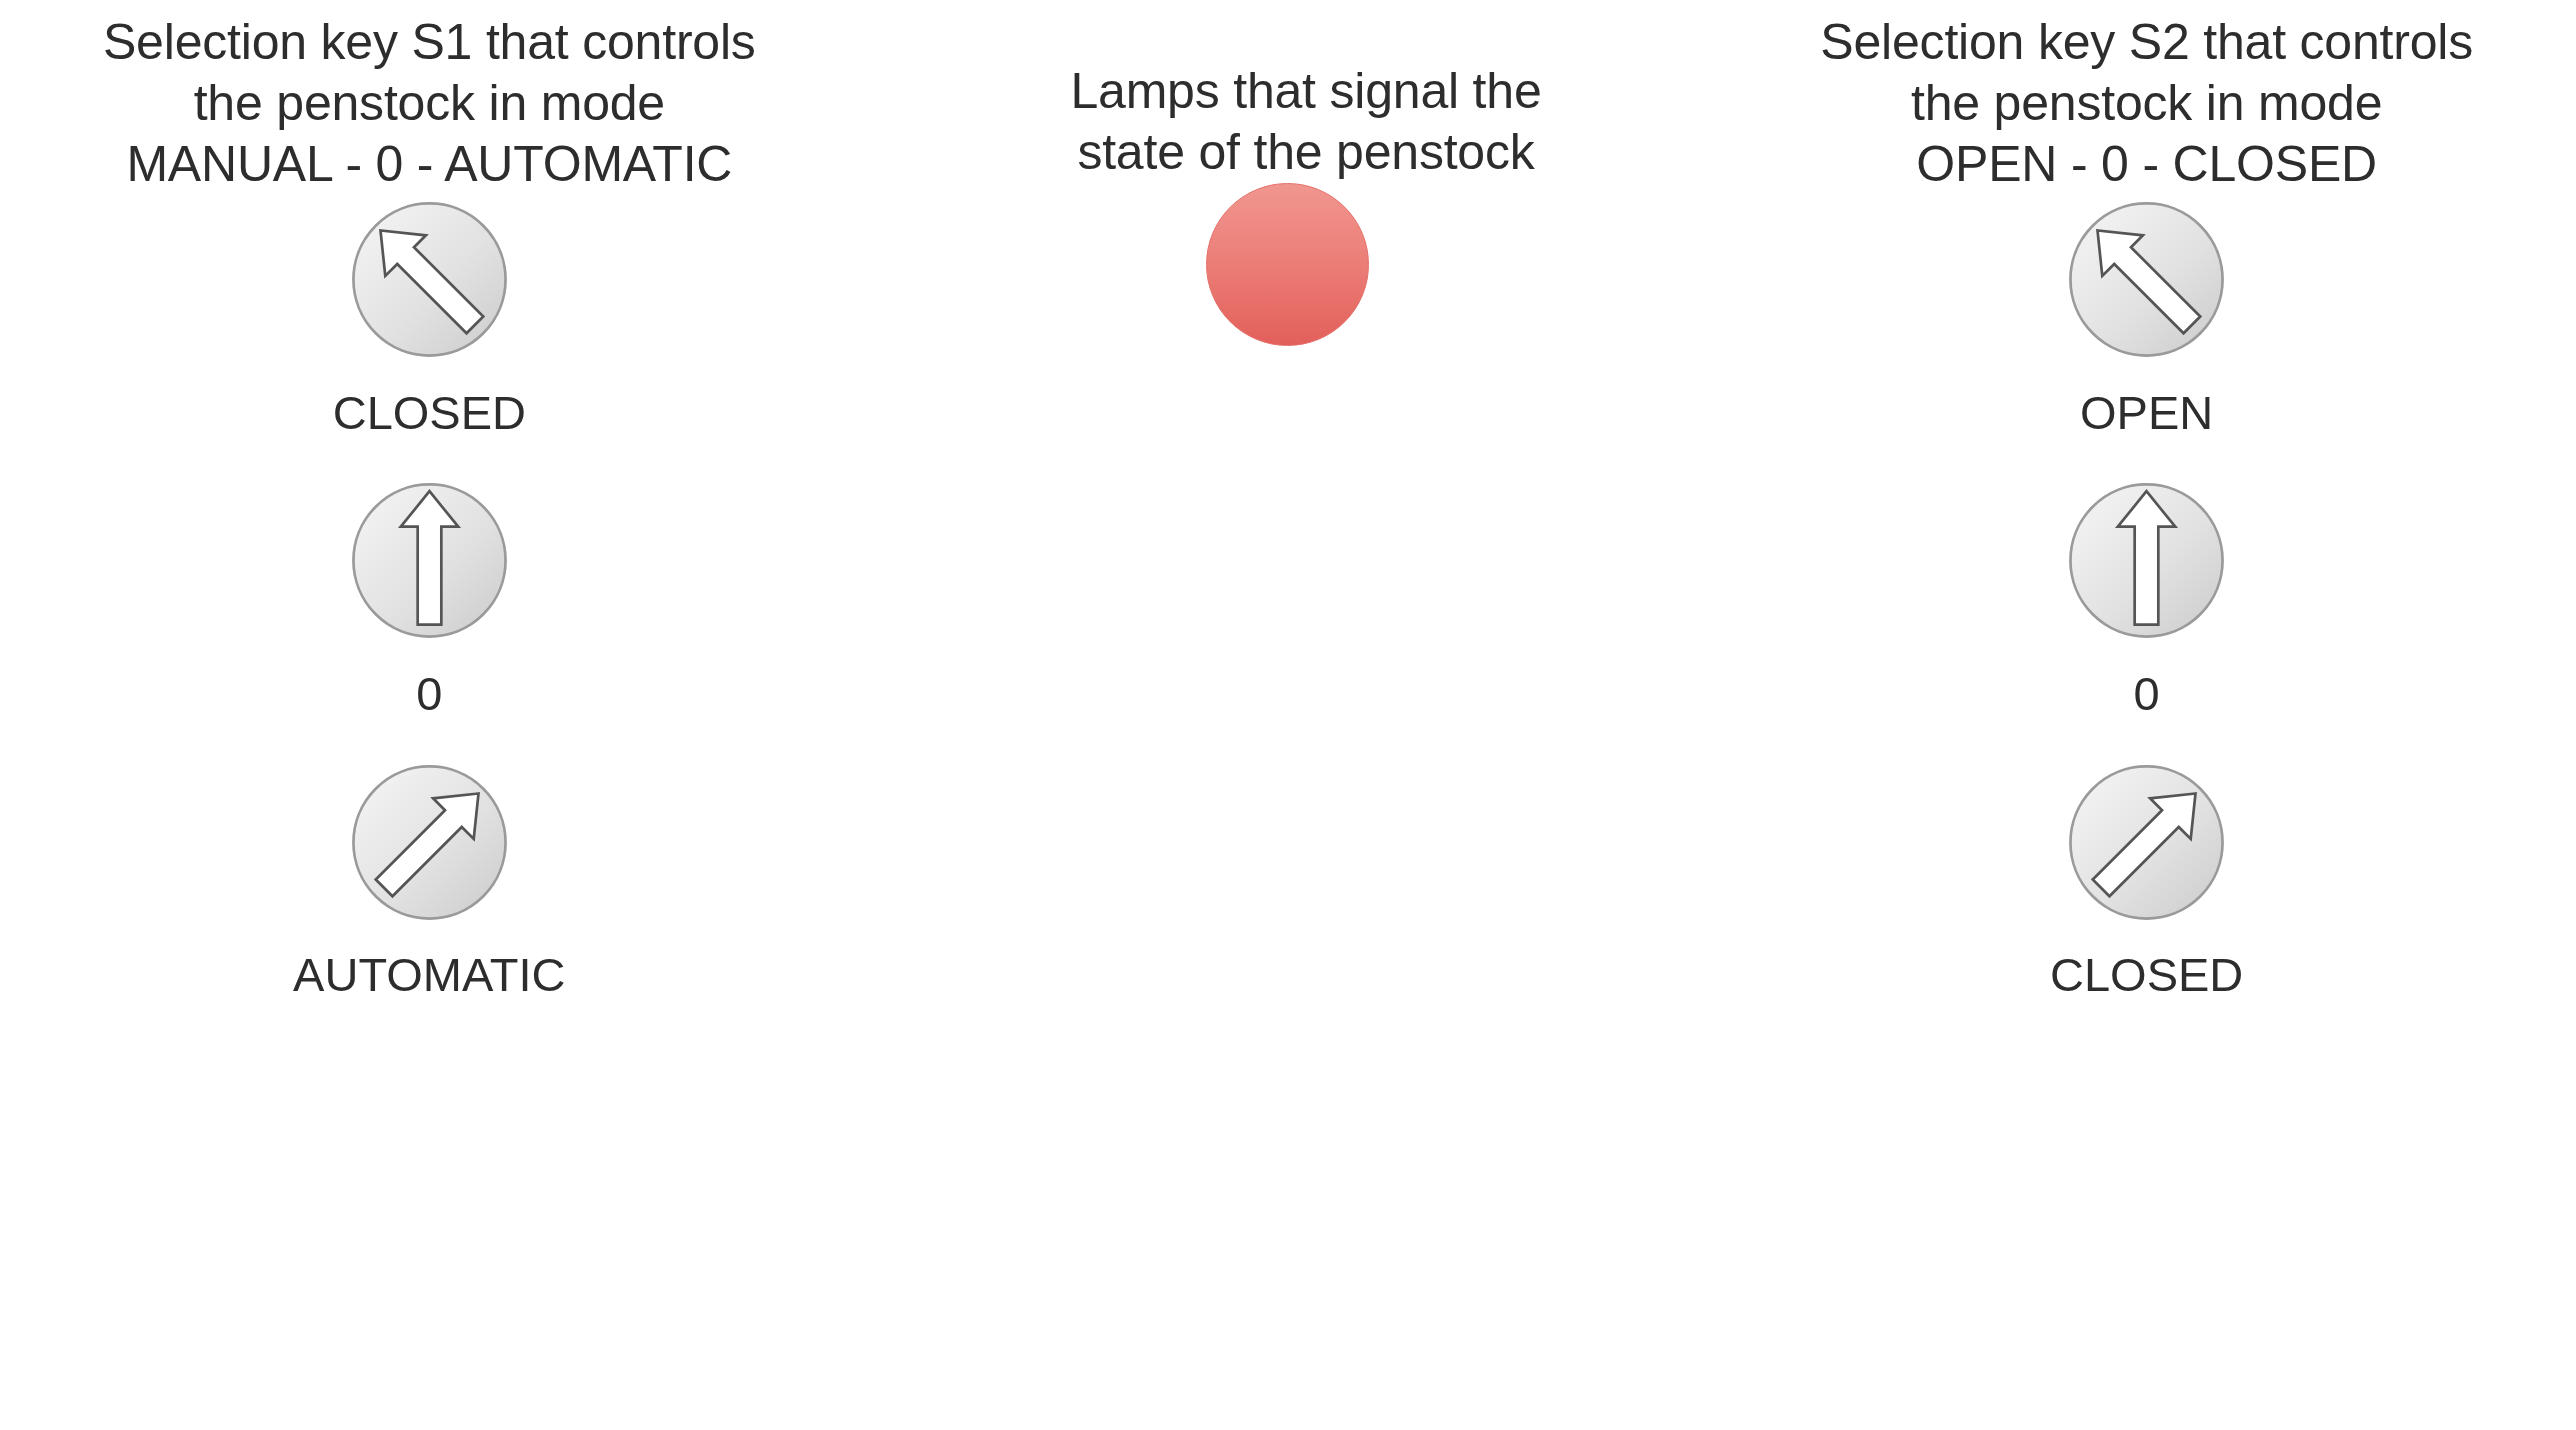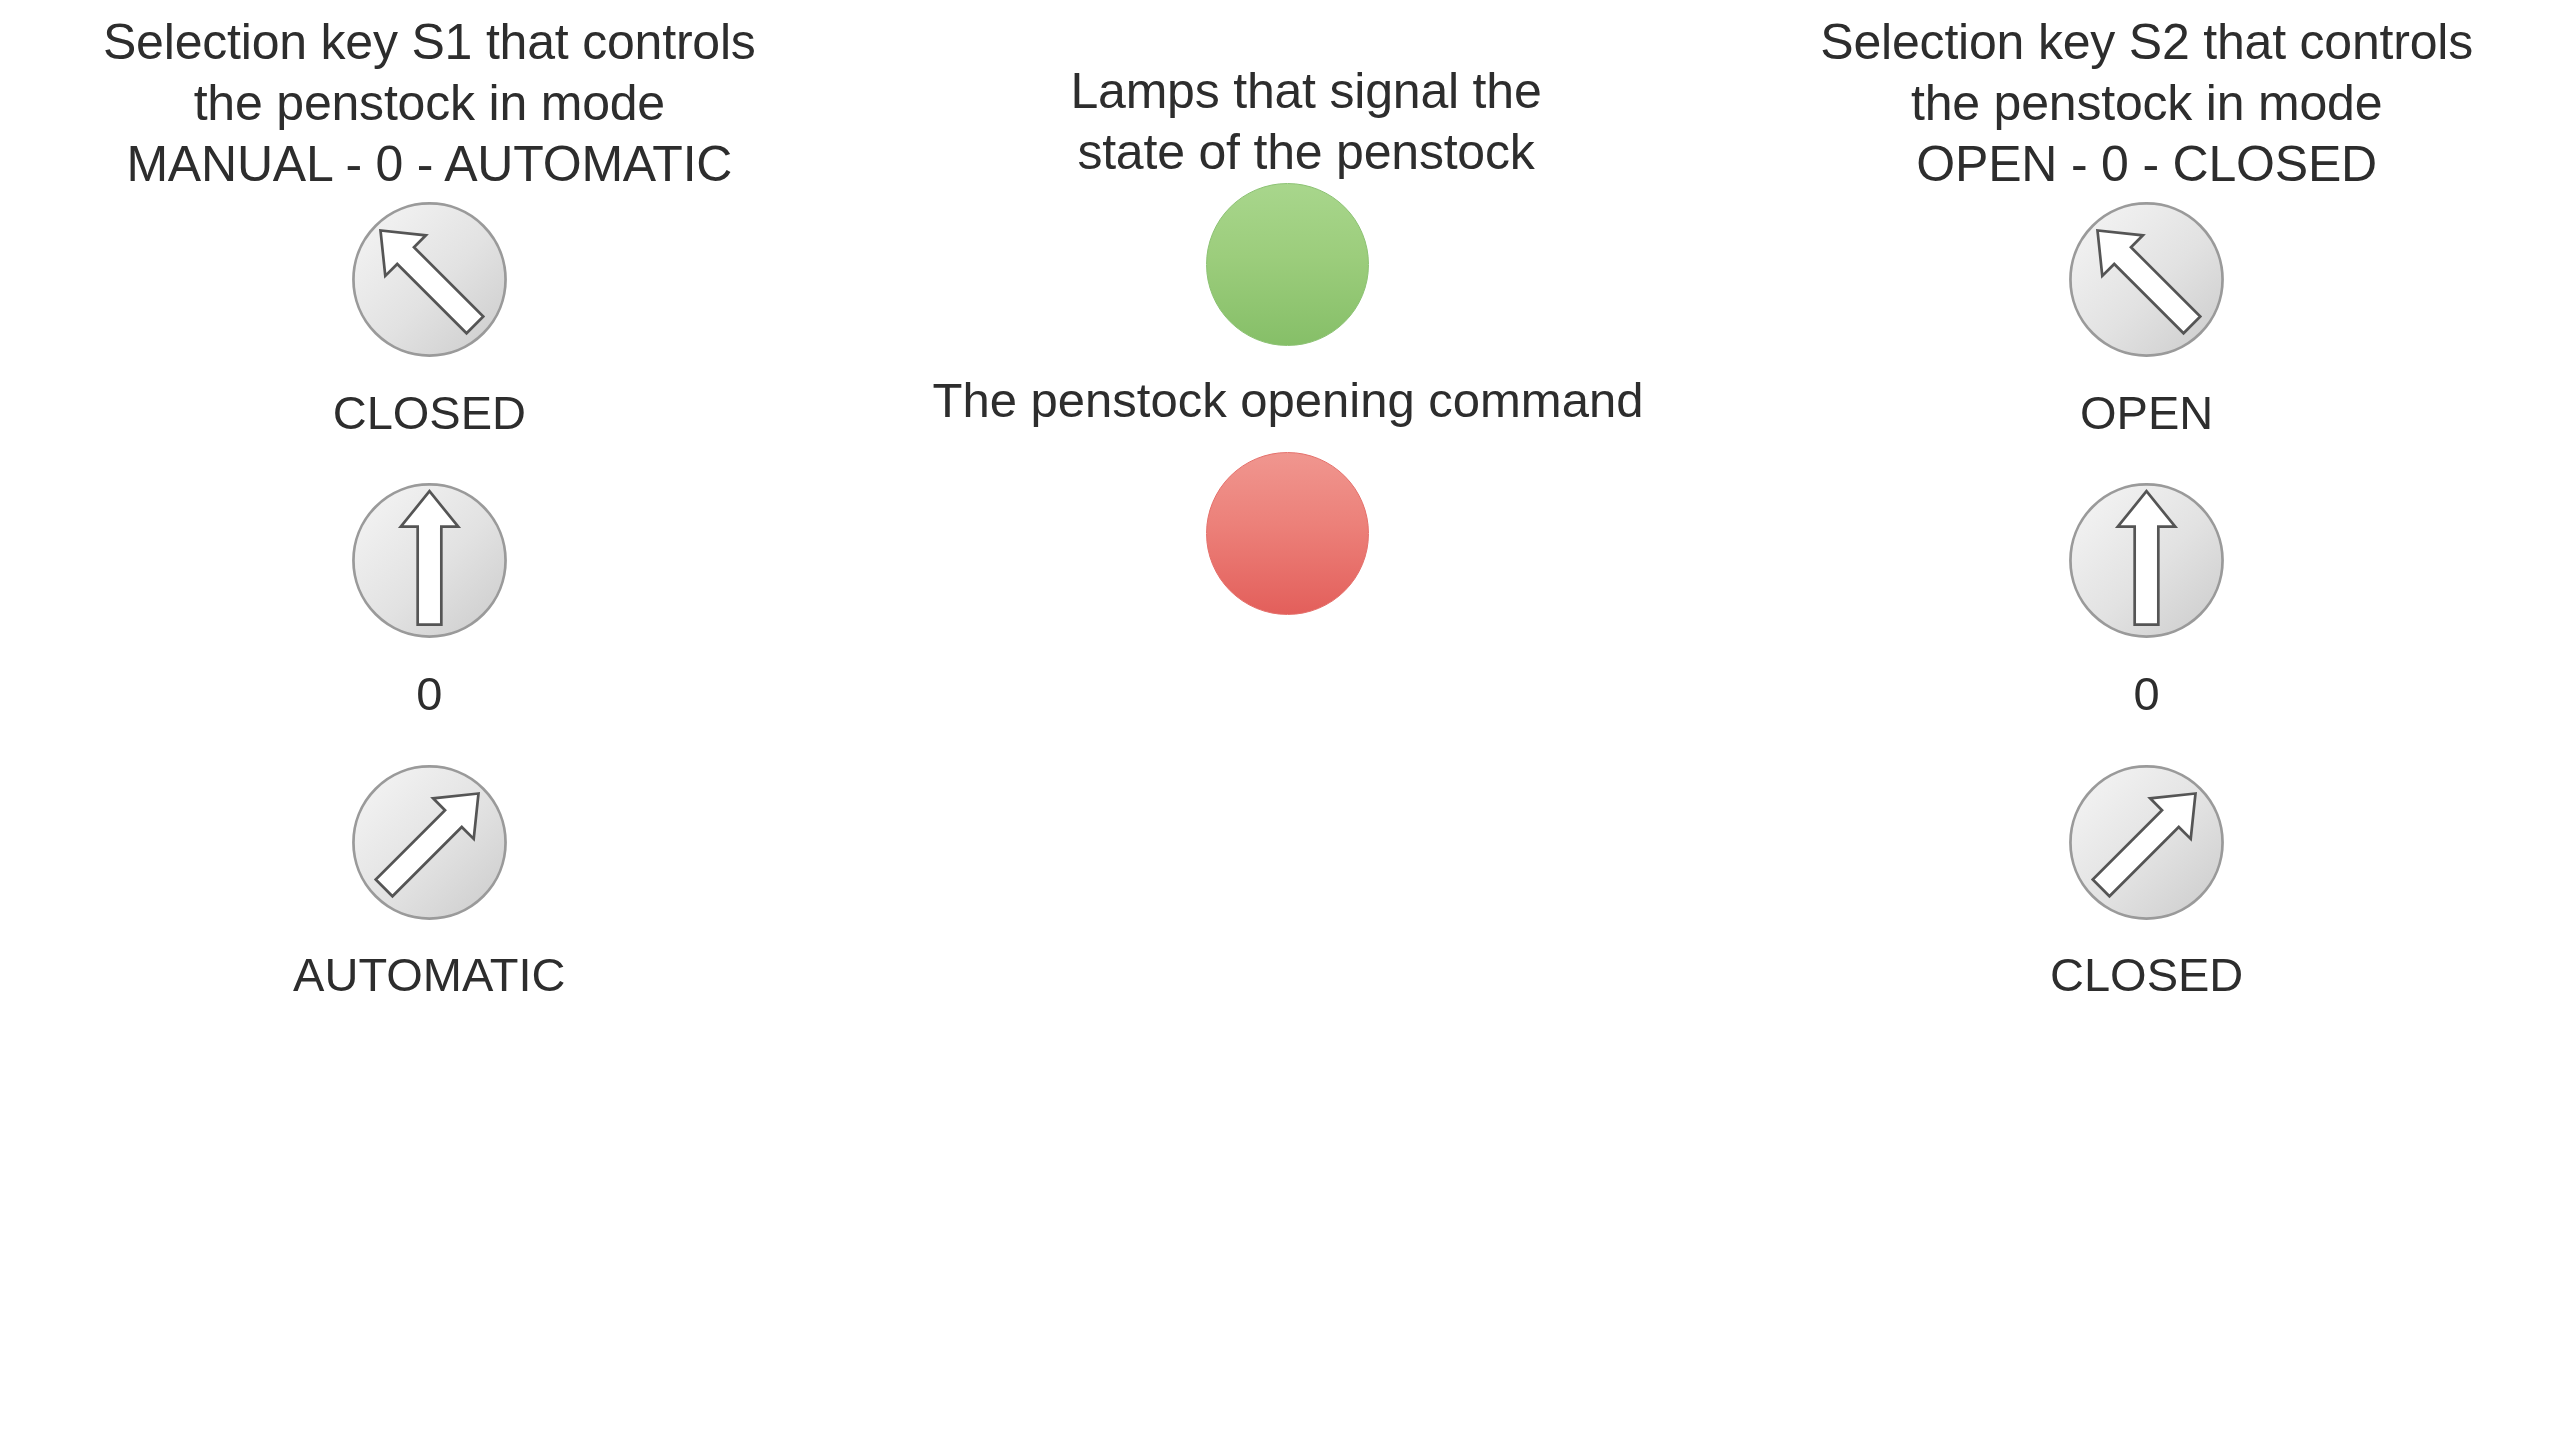--- a/index.html
+++ b/index.html
@@ -169,24 +169,20 @@
       </div>
       <div class="item-label">AUTOMATIC</div>
     </div>
   </div>
 
   <div class="column col-mid">
 
     <div class="col-heading">Lamps that signal the
 state of the penstock</div>
 
-    <div class="item">
-      <div class="lamp lamp-green"></div>
-      <div class="item-label">The penstock opening command</div>
-    </div>
 
 
     <div class="item">
       <div class="lamp lamp-red"></div>
     </div>
 
   </div>
 
   <div class="column col-right">
 

